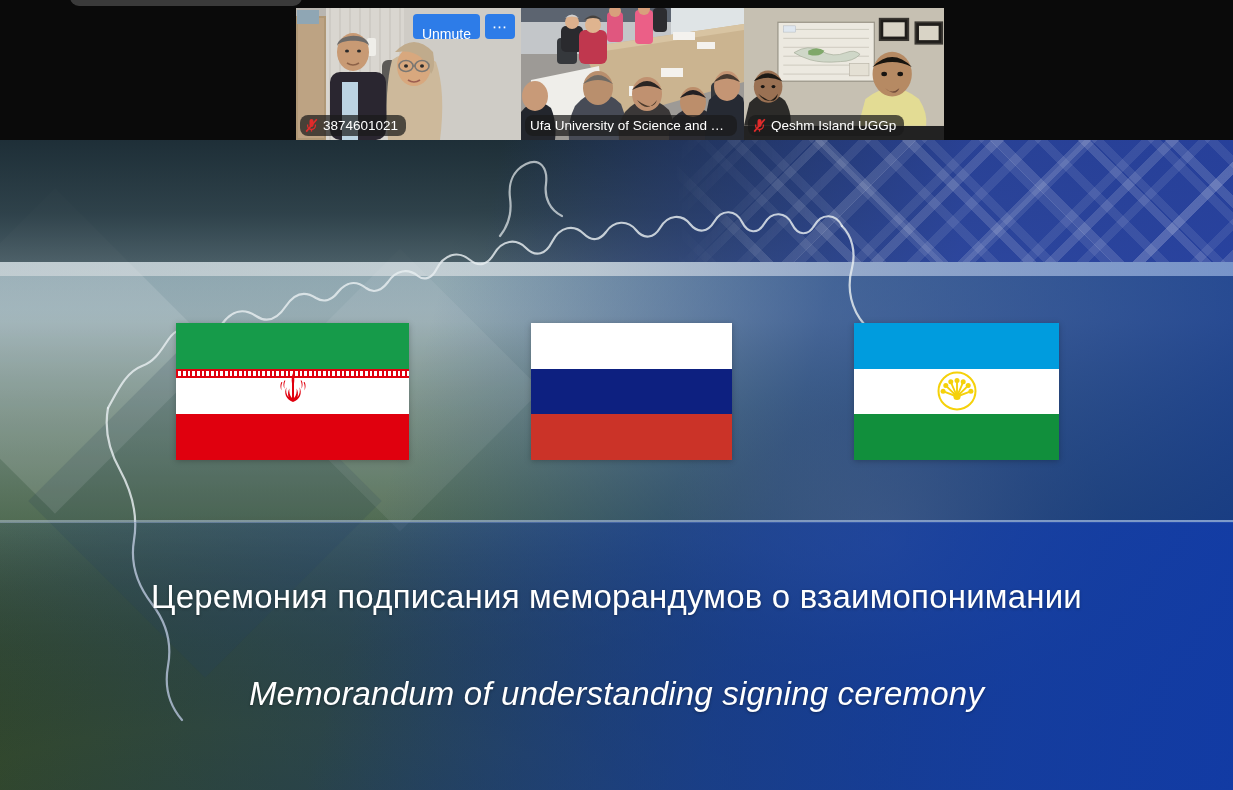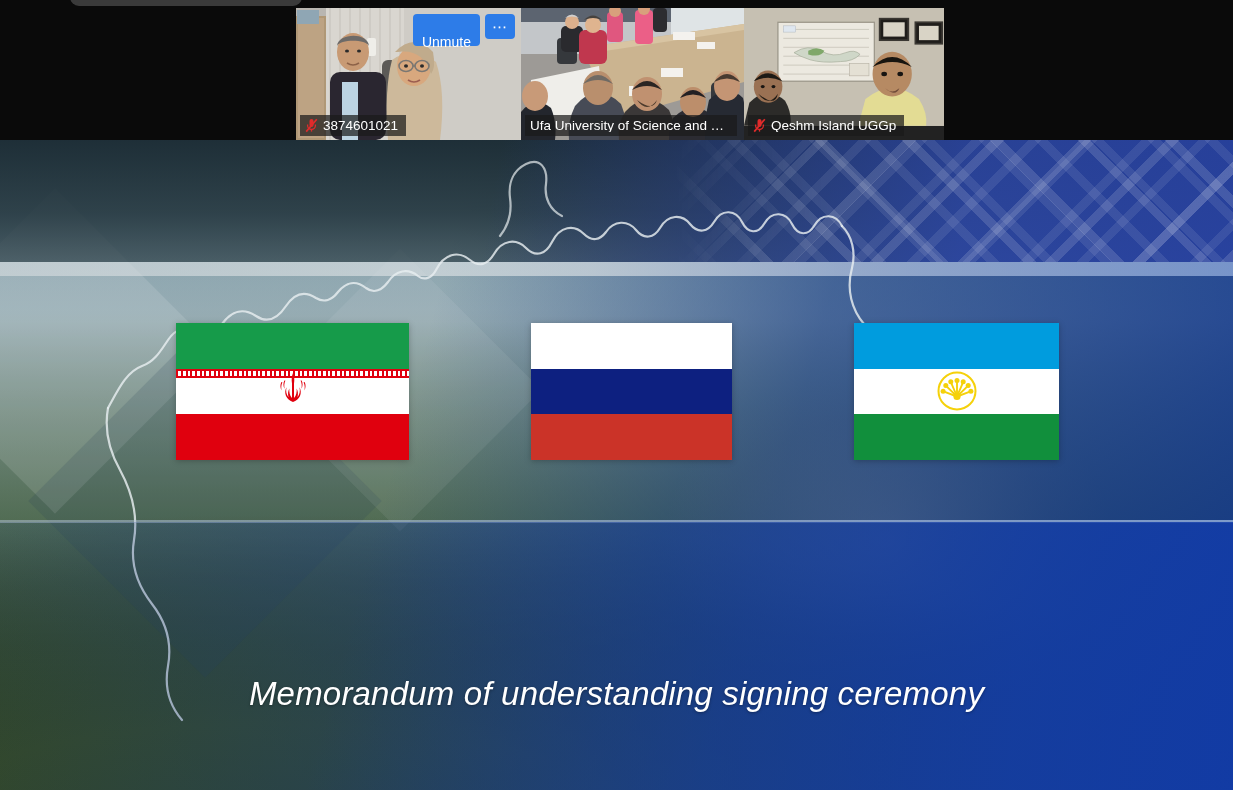--- a/index.html
+++ b/index.html
@@ -27,34 +27,34 @@
   .tile.w1{ width:225px; }
   .tile.w2{ width:223px; }
   .tile.w3{ width:200px; }
   .tile.active{ outline:3px solid #39e07f; outline-offset:-3px; z-index:5; }
 
   .tile-video{ position:absolute; inset:0; }
 
   .name-badge{
     position:absolute; left:4px; bottom:4px; max-width:95%;
     height:21px; display:flex; align-items:center; gap:5px;
-    padding:0 8px 0 5px; border-radius:0;
+    padding:0 8px 0 5px; border-radius:8px;
     background:rgba(26,26,26,.72);
     color:#fff; font-size:13.5px; line-height:1; white-space:nowrap;
   }
   .name-badge .nb-text{ overflow:hidden; text-overflow:ellipsis; }
   .mic-off-icon{ width:13px; height:15px; flex:0 0 auto; display:block; }
 
   #tile-controls{
     position:absolute; right:6px; top:6px; display:flex; gap:5px; z-index:10;
   }
   .ctl-btn{
     background:#2d7ce8; color:#fff; border:none; border-radius:4px;
     font-family:"Liberation Sans", sans-serif; font-size:14px;
-    height:25px; padding:16px 9px; cursor:pointer; line-height:25px;
+    height:25px; padding:8px 9px; cursor:pointer; line-height:25px;
   }
   .ctl-btn.more{ padding:0 7px; letter-spacing:1px; font-size:15px; }
 
   
   #slide{
     position:absolute; left:0; top:140px; width:1233px; height:650px;
     overflow:hidden; background:#2a3b46;
   }
 
   
@@ -277,20 +277,21 @@
             <circle cx="27.2" cy="11.8" r="2.5"></circle>
             <circle cx="9.8" cy="15.5" r="2.5"></circle>
             <circle cx="32.2" cy="15.5" r="2.5"></circle>
             <circle cx="7.1" cy="21.3" r="2.5"></circle>
             <circle cx="34.9" cy="21.3" r="2.5"></circle>
           </g>
         </svg>
       </div>
     </div>
 
+    <div class="slide-title" id="title-ru">Церемония подписания меморандумов о взаимопонимании</div>
     <div class="slide-title" id="title-en">Memorandum of understanding signing ceremony</div>
   </div>
 
   <div id="filmstrip">
 
     <div class="tile w1 active">
       <svg class="tile-video" viewBox="0 0 225 132" preserveAspectRatio="xMidYMid slice">
         <rect width="225" height="132" fill="#c9c6c1"></rect>
         <rect x="0" y="0" width="225" height="132" fill="#b9b6b1"></rect>
 

